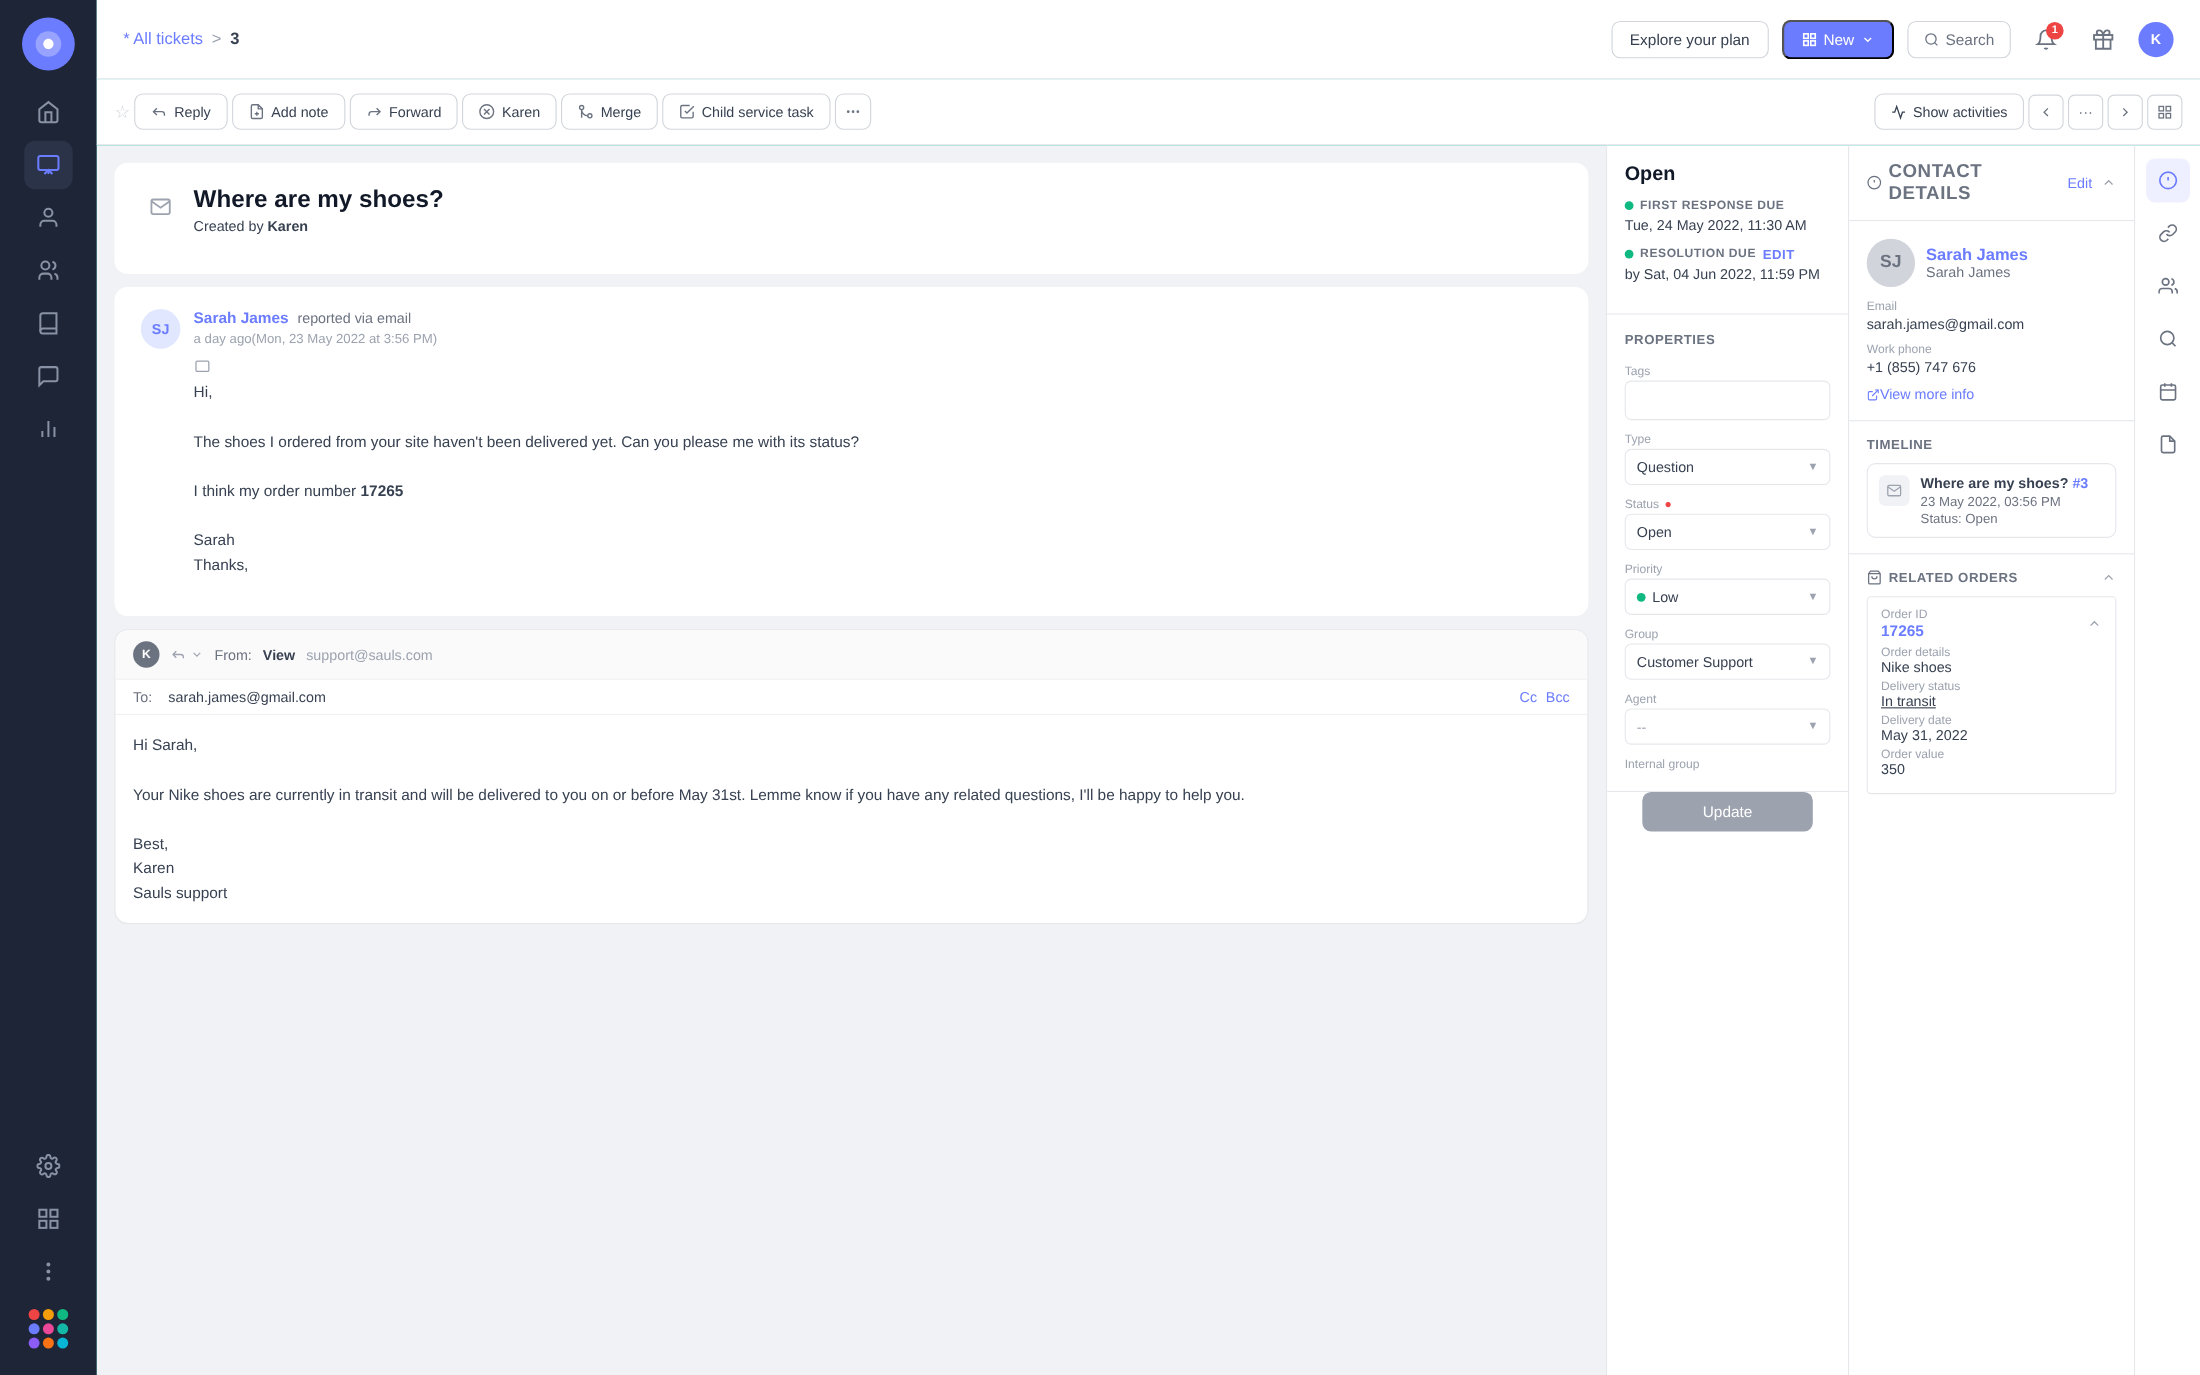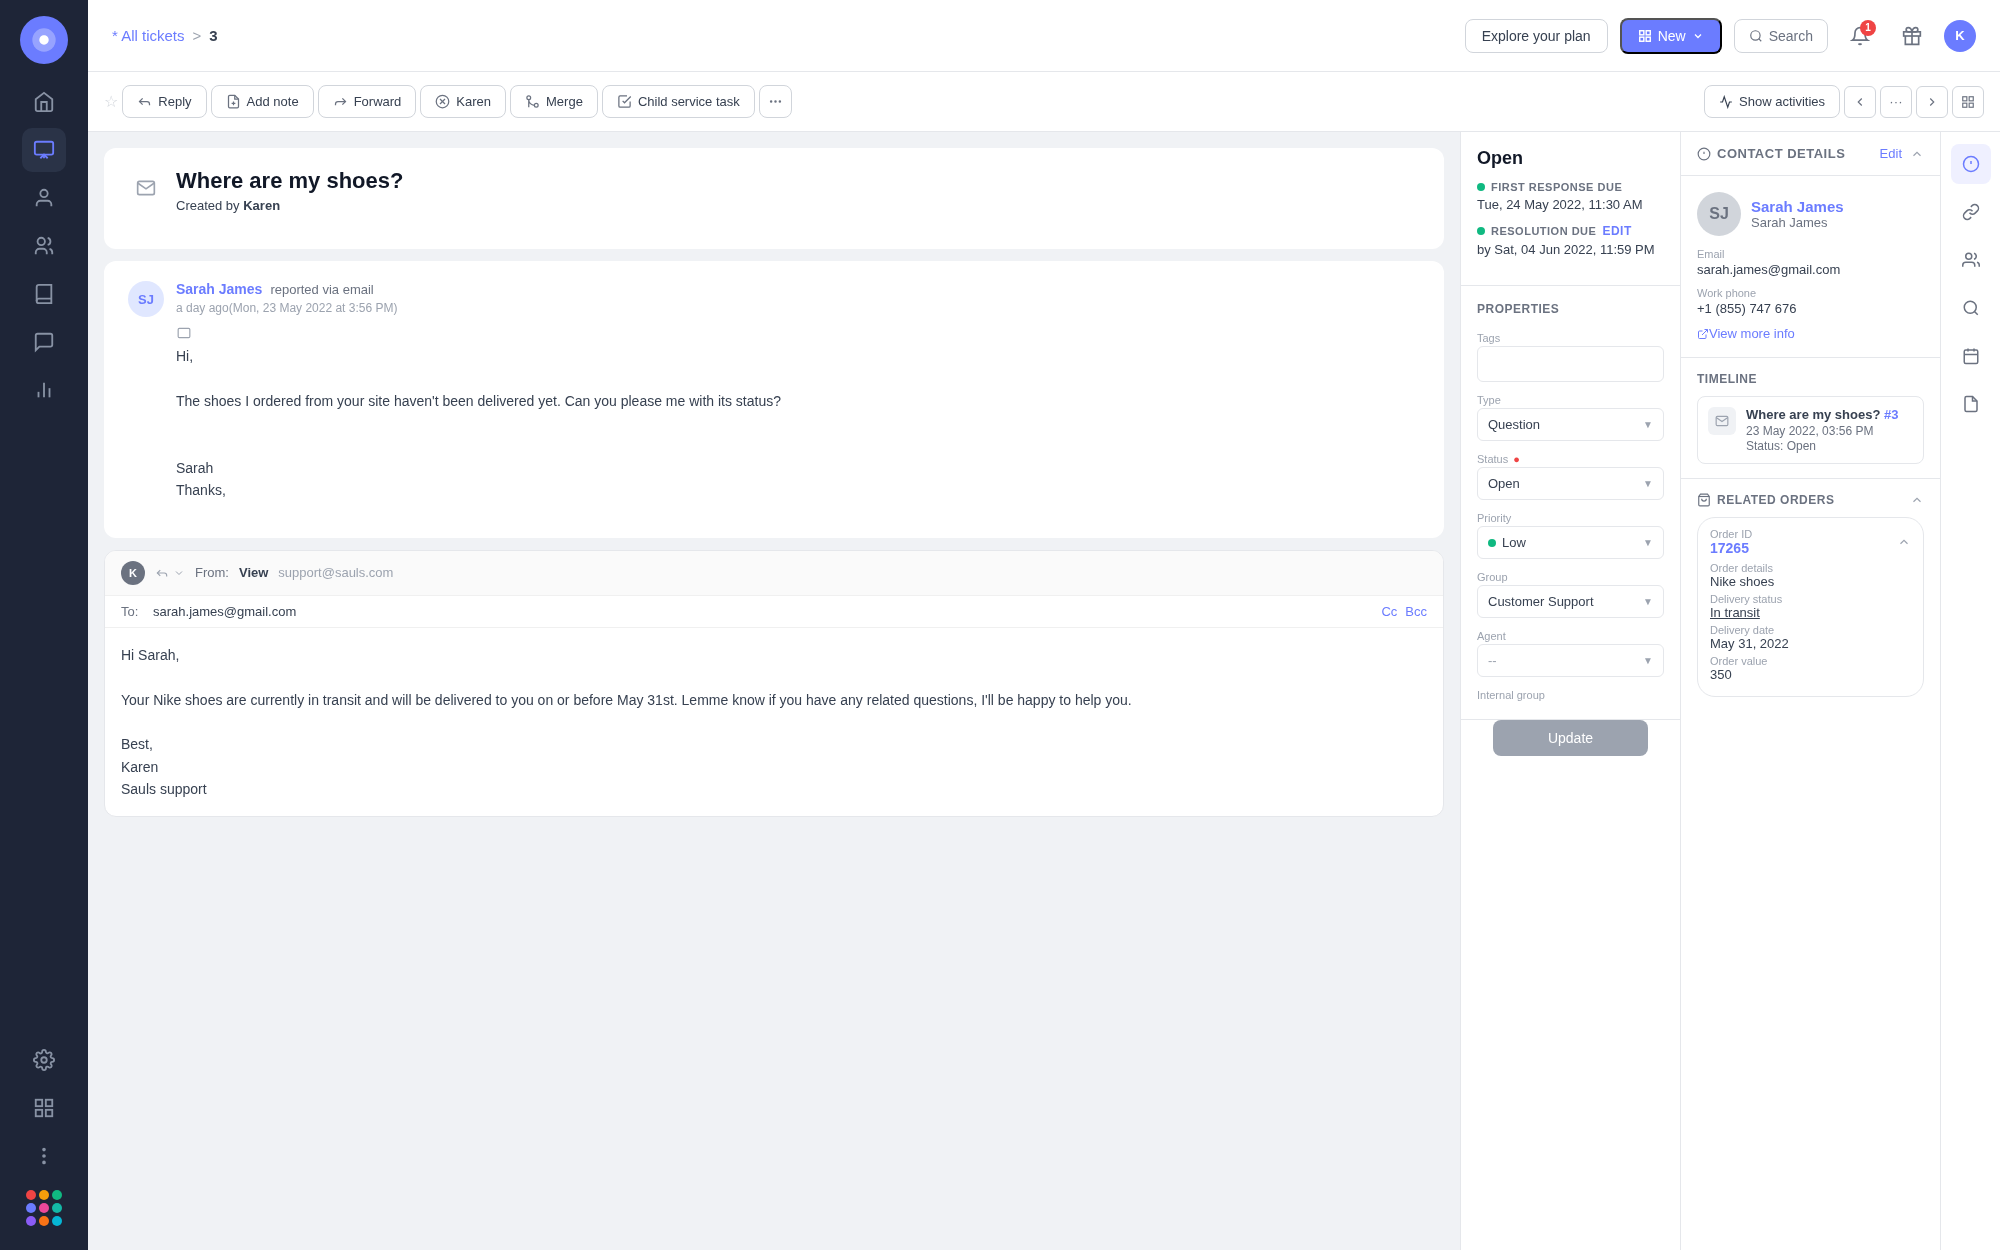--- a/index.html
+++ b/index.html
@@ -106,21 +106,21 @@
     .update-btn { background: #9ca3af; color: white; border: none; border-radius: 8px; padding: 10px; font-size: 14px; font-weight: 500; cursor: pointer; width: 100%; margin: 0 16px 16px; width: calc(100% - 32px); }
 
     
     .far-right { width: 60px; background: white; border-left: 1px solid #e5e7eb; display: flex; flex-direction: column; align-items: center; padding: 12px 0; gap: 8px; flex-shrink: 0; }
     .fr-icon { width: 40px; height: 40px; display: flex; align-items: center; justify-content: center; border-radius: 8px; cursor: pointer; color: #6b7280; }
     .fr-icon.active { background: #eff0ff; color: #6b7cff; }
 
     
     .contact-panel { width: 260px; background: white; border-left: 1px solid #e5e7eb; display: flex; flex-direction: column; overflow-y: auto; flex-shrink: 0; }
     .contact-header { display: flex; align-items: center; justify-content: space-between; padding: 14px 16px; border-bottom: 1px solid #e5e7eb; }
-    .contact-title { display: flex; align-items: center; gap: 6px; font-size: 13px; font-weight: 700; color: #6b7280; text-transform: uppercase; letter-spacing: 0.5px; }
+    .contact-title { display: flex; align-items: center; gap: 6px; font-size: 17px; font-weight: 700; color: #6b7280; text-transform: uppercase; letter-spacing: 0.5px; }
     .contact-edit { color: #6b7cff; font-size: 13px; cursor: pointer; }
     .contact-info { padding: 16px; border-bottom: 1px solid #e5e7eb; }
     .contact-person { display: flex; align-items: center; gap: 10px; margin-bottom: 12px; }
     .contact-avatar { width: 44px; height: 44px; border-radius: 50%; background: #d1d5db; overflow: hidden; display: flex; align-items: center; justify-content: center; font-size: 16px; font-weight: 600; color: #6b7280; flex-shrink: 0; }
     .contact-name-block .name { font-size: 15px; font-weight: 600; color: #6b7cff; cursor: pointer; }
     .contact-name-block .sub { font-size: 13px; color: #6b7280; }
     .contact-field { margin-bottom: 10px; }
     .field-label { font-size: 11px; color: #9ca3af; margin-bottom: 2px; }
     .field-value { font-size: 13px; color: #374151; }
     .view-more { display: flex; align-items: center; gap: 0; color: #6b7cff; font-size: 13px; cursor: pointer; margin-top: 4px; }
@@ -131,21 +131,21 @@
     .timeline-item { display: flex; gap: 10px; padding: 10px; border: 1px solid #e5e7eb; border-radius: 8px; }
     .tl-icon { width: 28px; height: 28px; background: #f0f2f5; border-radius: 6px; display: flex; align-items: center; justify-content: center; flex-shrink: 0; color: #9ca3af; }
     .tl-content .tl-title { font-size: 13px; font-weight: 600; color: #374151; }
     .tl-content .tl-sub { font-size: 12px; color: #6b7280; margin-top: 2px; }
     .tl-content .tl-status { font-size: 12px; color: #6b7280; margin-top: 1px; }
 
     
     .related-orders { padding: 14px 16px; }
     .section-header { display: flex; align-items: center; justify-content: space-between; margin-bottom: 10px; }
     .section-header-title { display: flex; align-items: center; gap: 6px; font-size: 12px; font-weight: 700; color: #6b7280; text-transform: uppercase; letter-spacing: 0.5px; }
-    .order-card { border: 1px solid #e5e7eb; border-radius: 18px; padding: 10px 12px; }
+    .order-card { border: 1px solid #e5e7eb; border-radius: 4px; padding: 10px 12px; }
     .order-header-row { display: flex; align-items: center; justify-content: space-between; margin-bottom: 6px; }
     .order-id-label { font-size: 11px; color: #9ca3af; }
     .order-id-value { font-size: 14px; font-weight: 600; color: #6b7cff; cursor: pointer; }
     .order-detail-row { margin-bottom: 4px; }
     .order-detail-label { font-size: 11px; color: #9ca3af; }
     .order-detail-value { font-size: 13px; color: #374151; font-weight: 500; }
     .order-status-value { font-size: 13px; color: #374151; text-decoration: underline; }
     .order-date-value { font-size: 13px; color: #374151; }
 
     .star-icon { color: #d1d5db; cursor: pointer; }
@@ -417,20 +417,21 @@
                   <svg width="14" height="14" viewBox="0 0 24 24" fill="none" stroke="currentColor" stroke-width="2">
                       <path d="M4 4h16c1.1 0 2 .9 2 2v12c0 1.1-.9 2-2 2H4c-1.1 0-2-.9-2-2V6c0-1.1.9-2 2-2z"></path>
                     </svg>
                 </div>
               </div>
               <div class="message-body">
                 <p>Hi,</p>
                 <br>
                 <p>The shoes I ordered from your site haven't been delivered yet. Can you please me with its status?</p>
                 <br>
+                <p><span>I think my order number</span> <strong class="order-num">17265</strong></p>
                 <br>
                 <p>Sarah</p>
                 <p>Thanks,</p>
               </div>
             </div>
           </div>
         </div>
 
         <div class="reply-card">
           <div class="reply-header">

